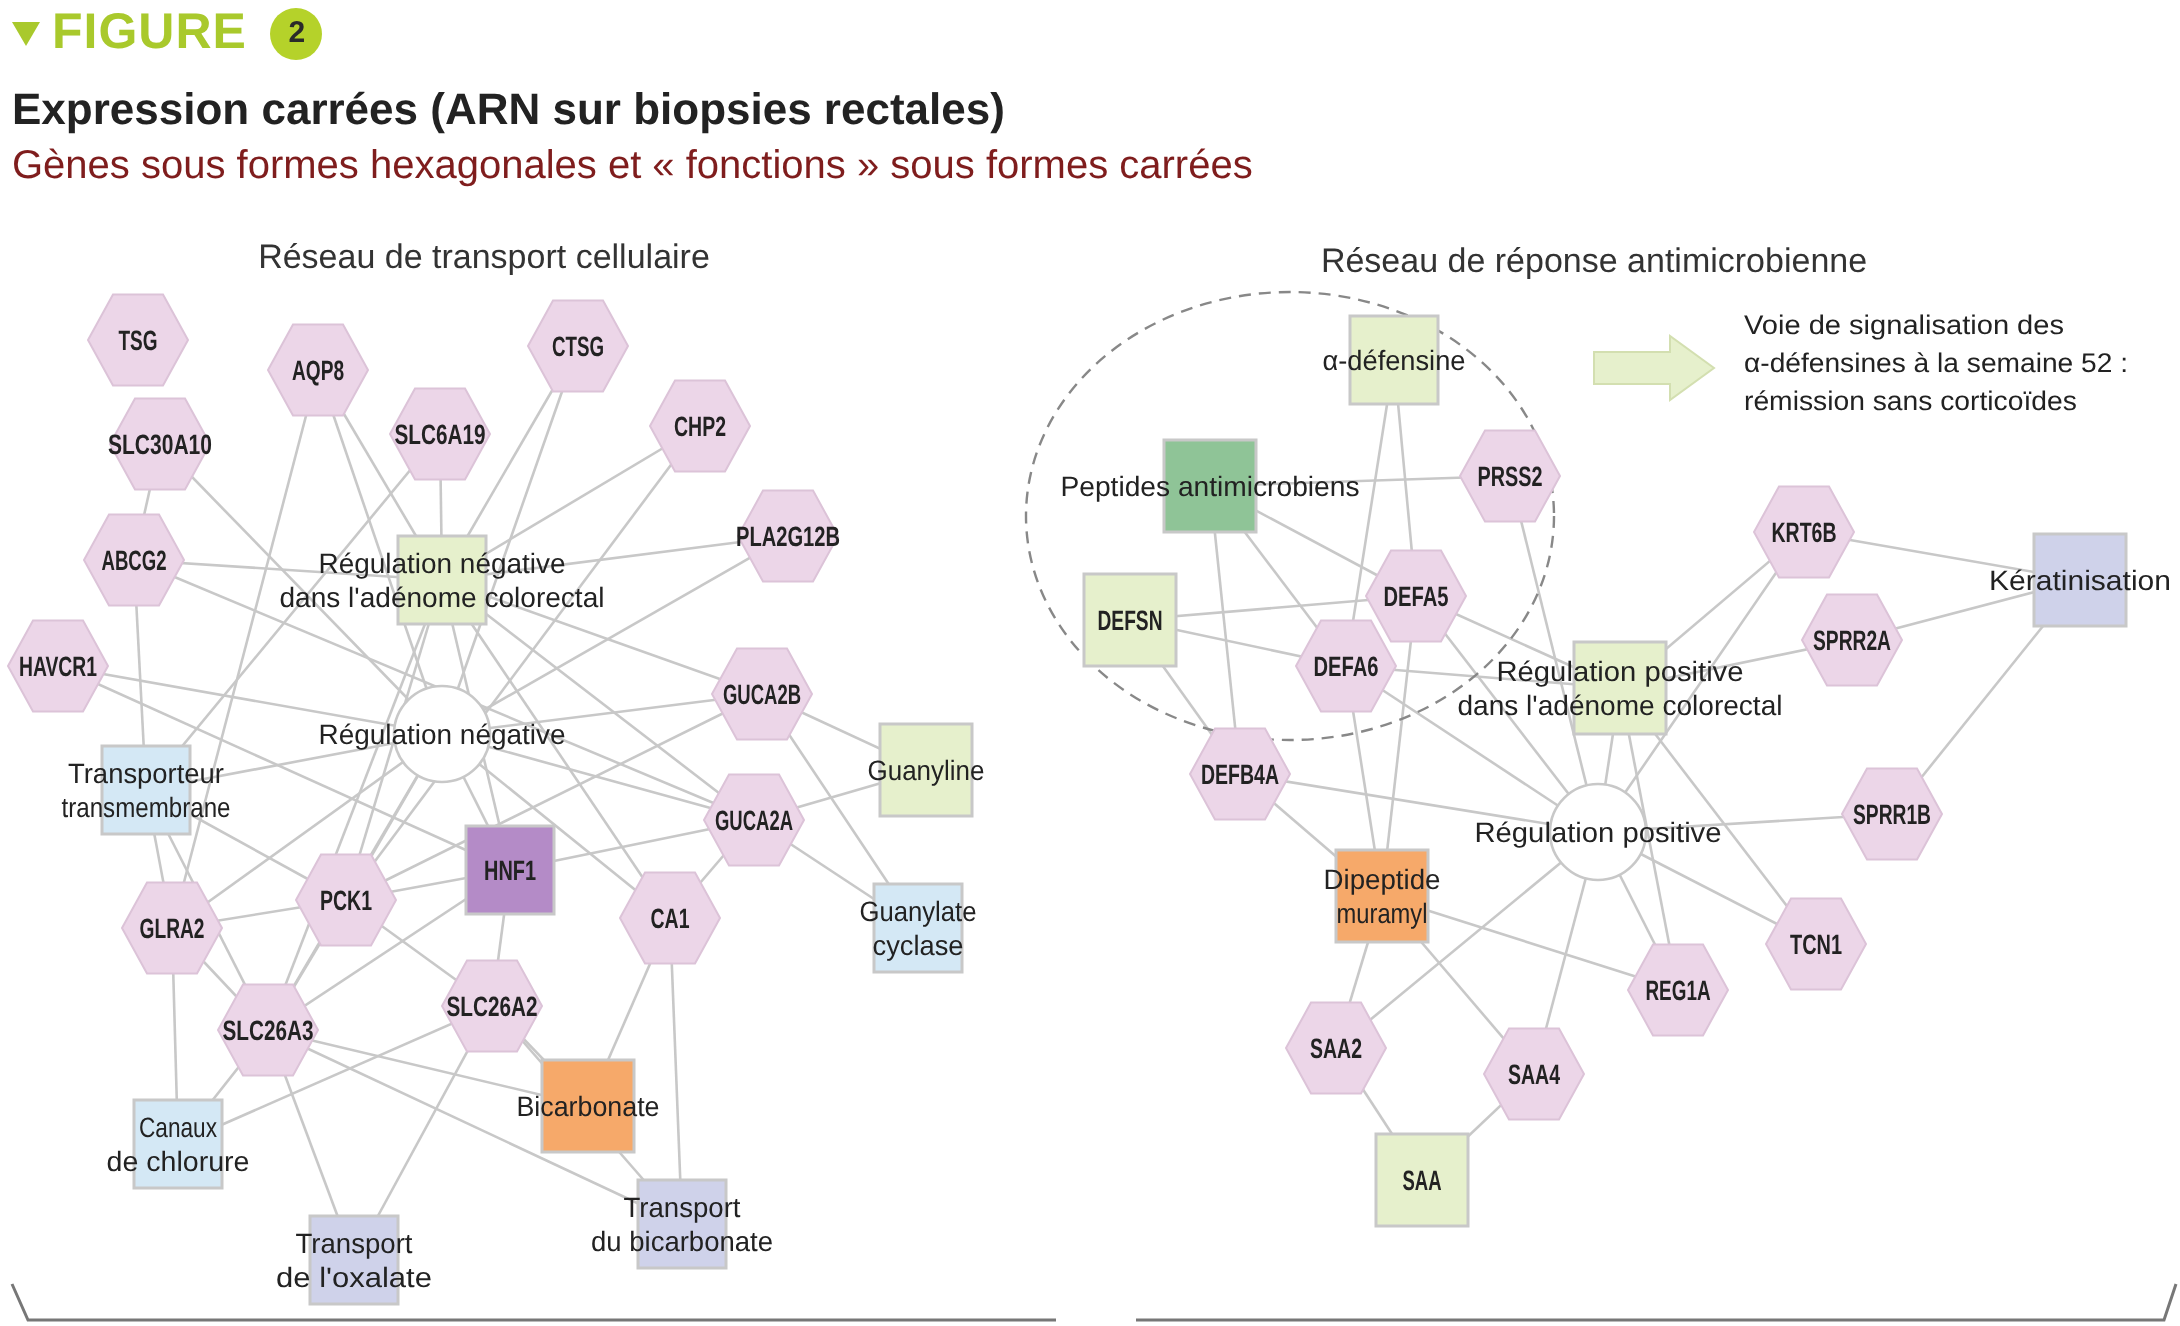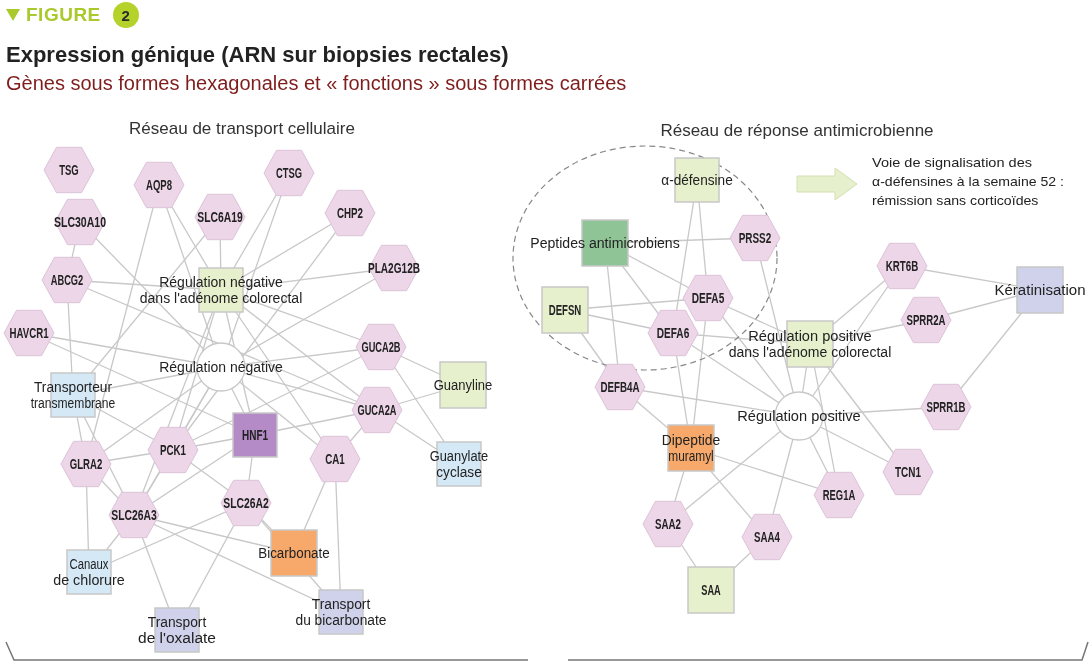--- a/index.html
+++ b/index.html
@@ -1,33 +1,33 @@
 <!DOCTYPE html>
 <html><head>
 <meta charset="utf-8">
 <style>
   html, body { margin:0; padding:0; background:#ffffff; }
   body { width:1090px; height:663px; position:relative; overflow:hidden; font-family:"Liberation Sans", sans-serif; }
   .fig-header { position:absolute; left:6px; top:2px; display:flex; align-items:center; }
   .fig-tri { width:0; height:0; border-left:7px solid transparent; border-right:7px solid transparent; border-top:12px solid #a9c92c; margin-right:6px; }
-  .fig-word { color:#a9c92c; font-weight:bold; font-size:19px; letter-spacing:0.5px; }
+  .fig-word { color:#a9c92c; font-weight:bold; font-size:25px; letter-spacing:0.5px; }
   .fig-num { margin-left:12px; width:26px; height:26px; border-radius:50%; background:#b5d22a; color:#2a2a2a; font-weight:bold; font-size:15px; display:flex; align-items:center; justify-content:center; }
   .title { position:absolute; left:6px; top:42px; font-size:22px; font-weight:bold; color:#222; }
   .subtitle { position:absolute; left:6px; top:72px; font-size:20px; color:#7f1d1d; }
   svg#net { position:absolute; left:0; top:0; }
 </style>
 </head>
 <body>
 
 <div class="fig-header">
   <div class="fig-tri"></div>
   <span class="fig-word">FIGURE</span>
   <span class="fig-num">2</span>
 </div>
-<div class="title">Expression génique (ARN sur biopsies rectales)</div>
+<div class="title">Expression carrées (ARN sur biopsies rectales)</div>
 <div class="subtitle">Gènes sous formes hexagonales et « fonctions » sous formes carrées</div>
 
 <svg id="net" width="1090" height="663" xmlns="http://www.w3.org/2000/svg">
   <g id="edges-layer">
       <line x1="80" y1="222" x2="67" y2="280" stroke="#c8c8c8" stroke-width="1.3"></line>
       <line x1="80" y1="222" x2="221" y2="367" stroke="#c8c8c8" stroke-width="1.3"></line>
       <line x1="159" y1="185" x2="221" y2="290" stroke="#c8c8c8" stroke-width="1.3"></line>
       <line x1="159" y1="185" x2="221" y2="367" stroke="#c8c8c8" stroke-width="1.3"></line>
       <line x1="159" y1="185" x2="86" y2="464" stroke="#c8c8c8" stroke-width="1.3"></line>
       <line x1="220" y1="217" x2="221" y2="290" stroke="#c8c8c8" stroke-width="1.3"></line>

